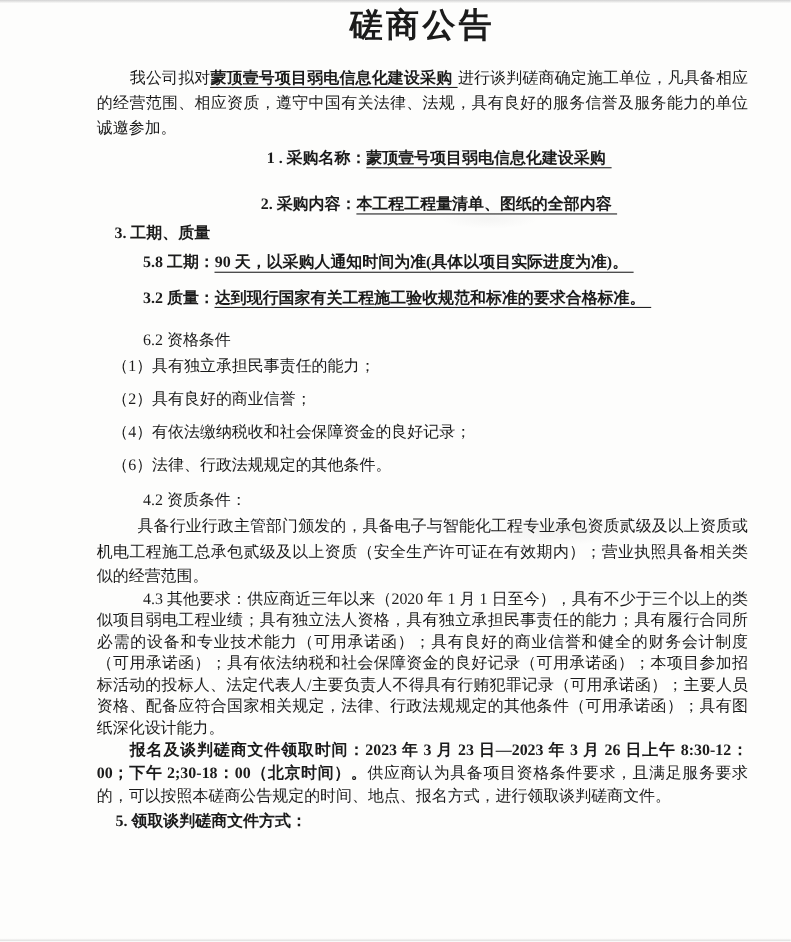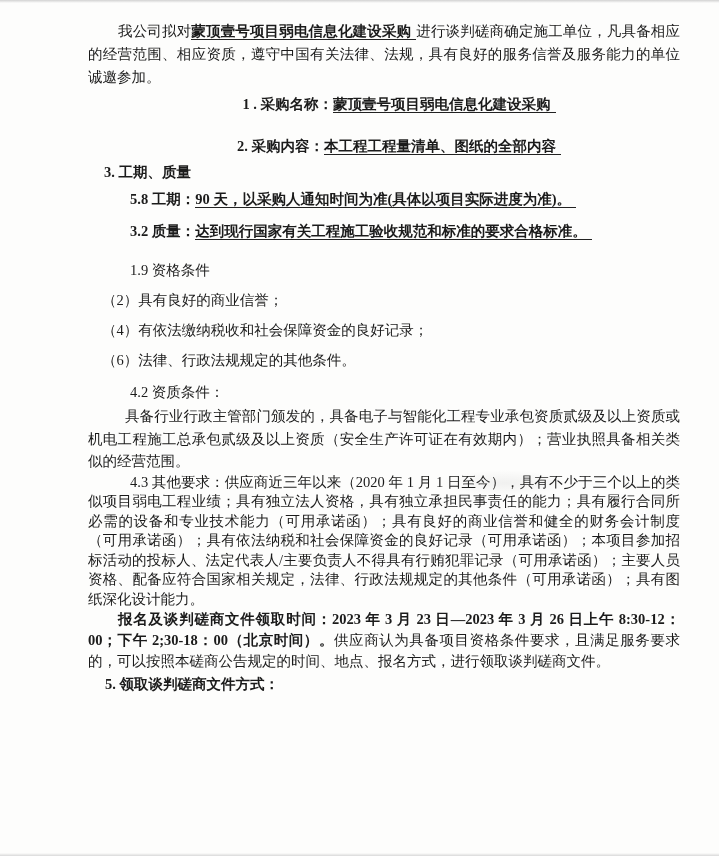--- a/index.html
+++ b/index.html
@@ -117,36 +117,38 @@
 </head>
 <body>
 
 <div class="page">
   <div class="scan-edge-top"></div>
   <div class="scan-smudge-2"></div>
   <div class="scan-smudge-1"></div>
 
   <div class="content">
 
+    <h1 class="title">磋商公告</h1>
 
     <p class="intro"><span>我公司拟对</span><span class="bu">蒙顶壹号项目弱电信息化建设采购</span><span>进行谈判磋商确定施工单位，凡具备相应的经营范围、相应资质，遵守中国有关法律、法规，具有良好的服务信誉及服务能力的单位诚邀参加。</span></p>
 
     <p class="num-item" style="margin-top:2px;"><span class="b">1 . 采购名称：</span><span class="bu">蒙顶壹号项目弱电信息化建设采购</span></p>
 
     <p class="num-item" style="margin-top:16px;"><span class="b">2. 采购内容：</span><span class="bu">本工程工程量清单、图纸的全部内容</span></p>
 
     <p class="sec-head">3. 工期、质量</p>
 
     <p class="sub-line"><span class="b">5.8 工期：</span><span class="bu">90 天，以采购人通知时间为准(具体以项目实际进度为准)。</span></p>
 
     <p class="sub-line sub-32"><span class="b">3.2 质量：</span><span class="bu">达到现行国家有关工程施工验收规范和标准的要求合格标准。</span></p>
 
 
-    <p class="qual-head">1.9 资格条件</p>
+    <p class="qual-head">6.2 资格条件</p>
 
+    <p class="qual-item qual-item-first">（1）具有独立承担民事责任的能力；</p>
     <p class="qual-item">（2）具有良好的商业信誉；</p>
     <p class="qual-item">（4）有依法缴纳税收和社会保障资金的良好记录；</p>
     <p class="qual-item">（6）法律、行政法规规定的其他条件。</p>
 
     <p class="cred-head">4.2 资质条件：</p>
 
     <p class="cred-body">具备行业行政主管部门颁发的，具备电子与智能化工程专业承包资质贰级及以上资质或机电工程施工总承包贰级及以上资质（安全生产许可证在有效期内）；营业执照具备相关类似的经营范围。</p>
 
     <p class="other-para"><span>4.3 其他要求：</span><span>供应商近三年以来（2020 年 1 月 1 日至今），具有不少于三个以上的类似项目弱电工程业绩；具有独立法人资格，具有独立承担民事责任的能力；具有履行合同所必需的设备和专业技术能力（可用承诺函）；具有良好的商业信誉和健全的财务会计制度（可用承诺函）；具有依法纳税和社会保障资金的良好记录（可用承诺函）；本项目参加招标活动的投标人、法定代表人/主要负责人不得具有行贿犯罪记录（可用承诺函）；主要人员资格、配备应符合国家相关规定，法律、行政法规规定的其他条件（可用承诺函）；具有图纸深化设计能力。</span></p>
 

